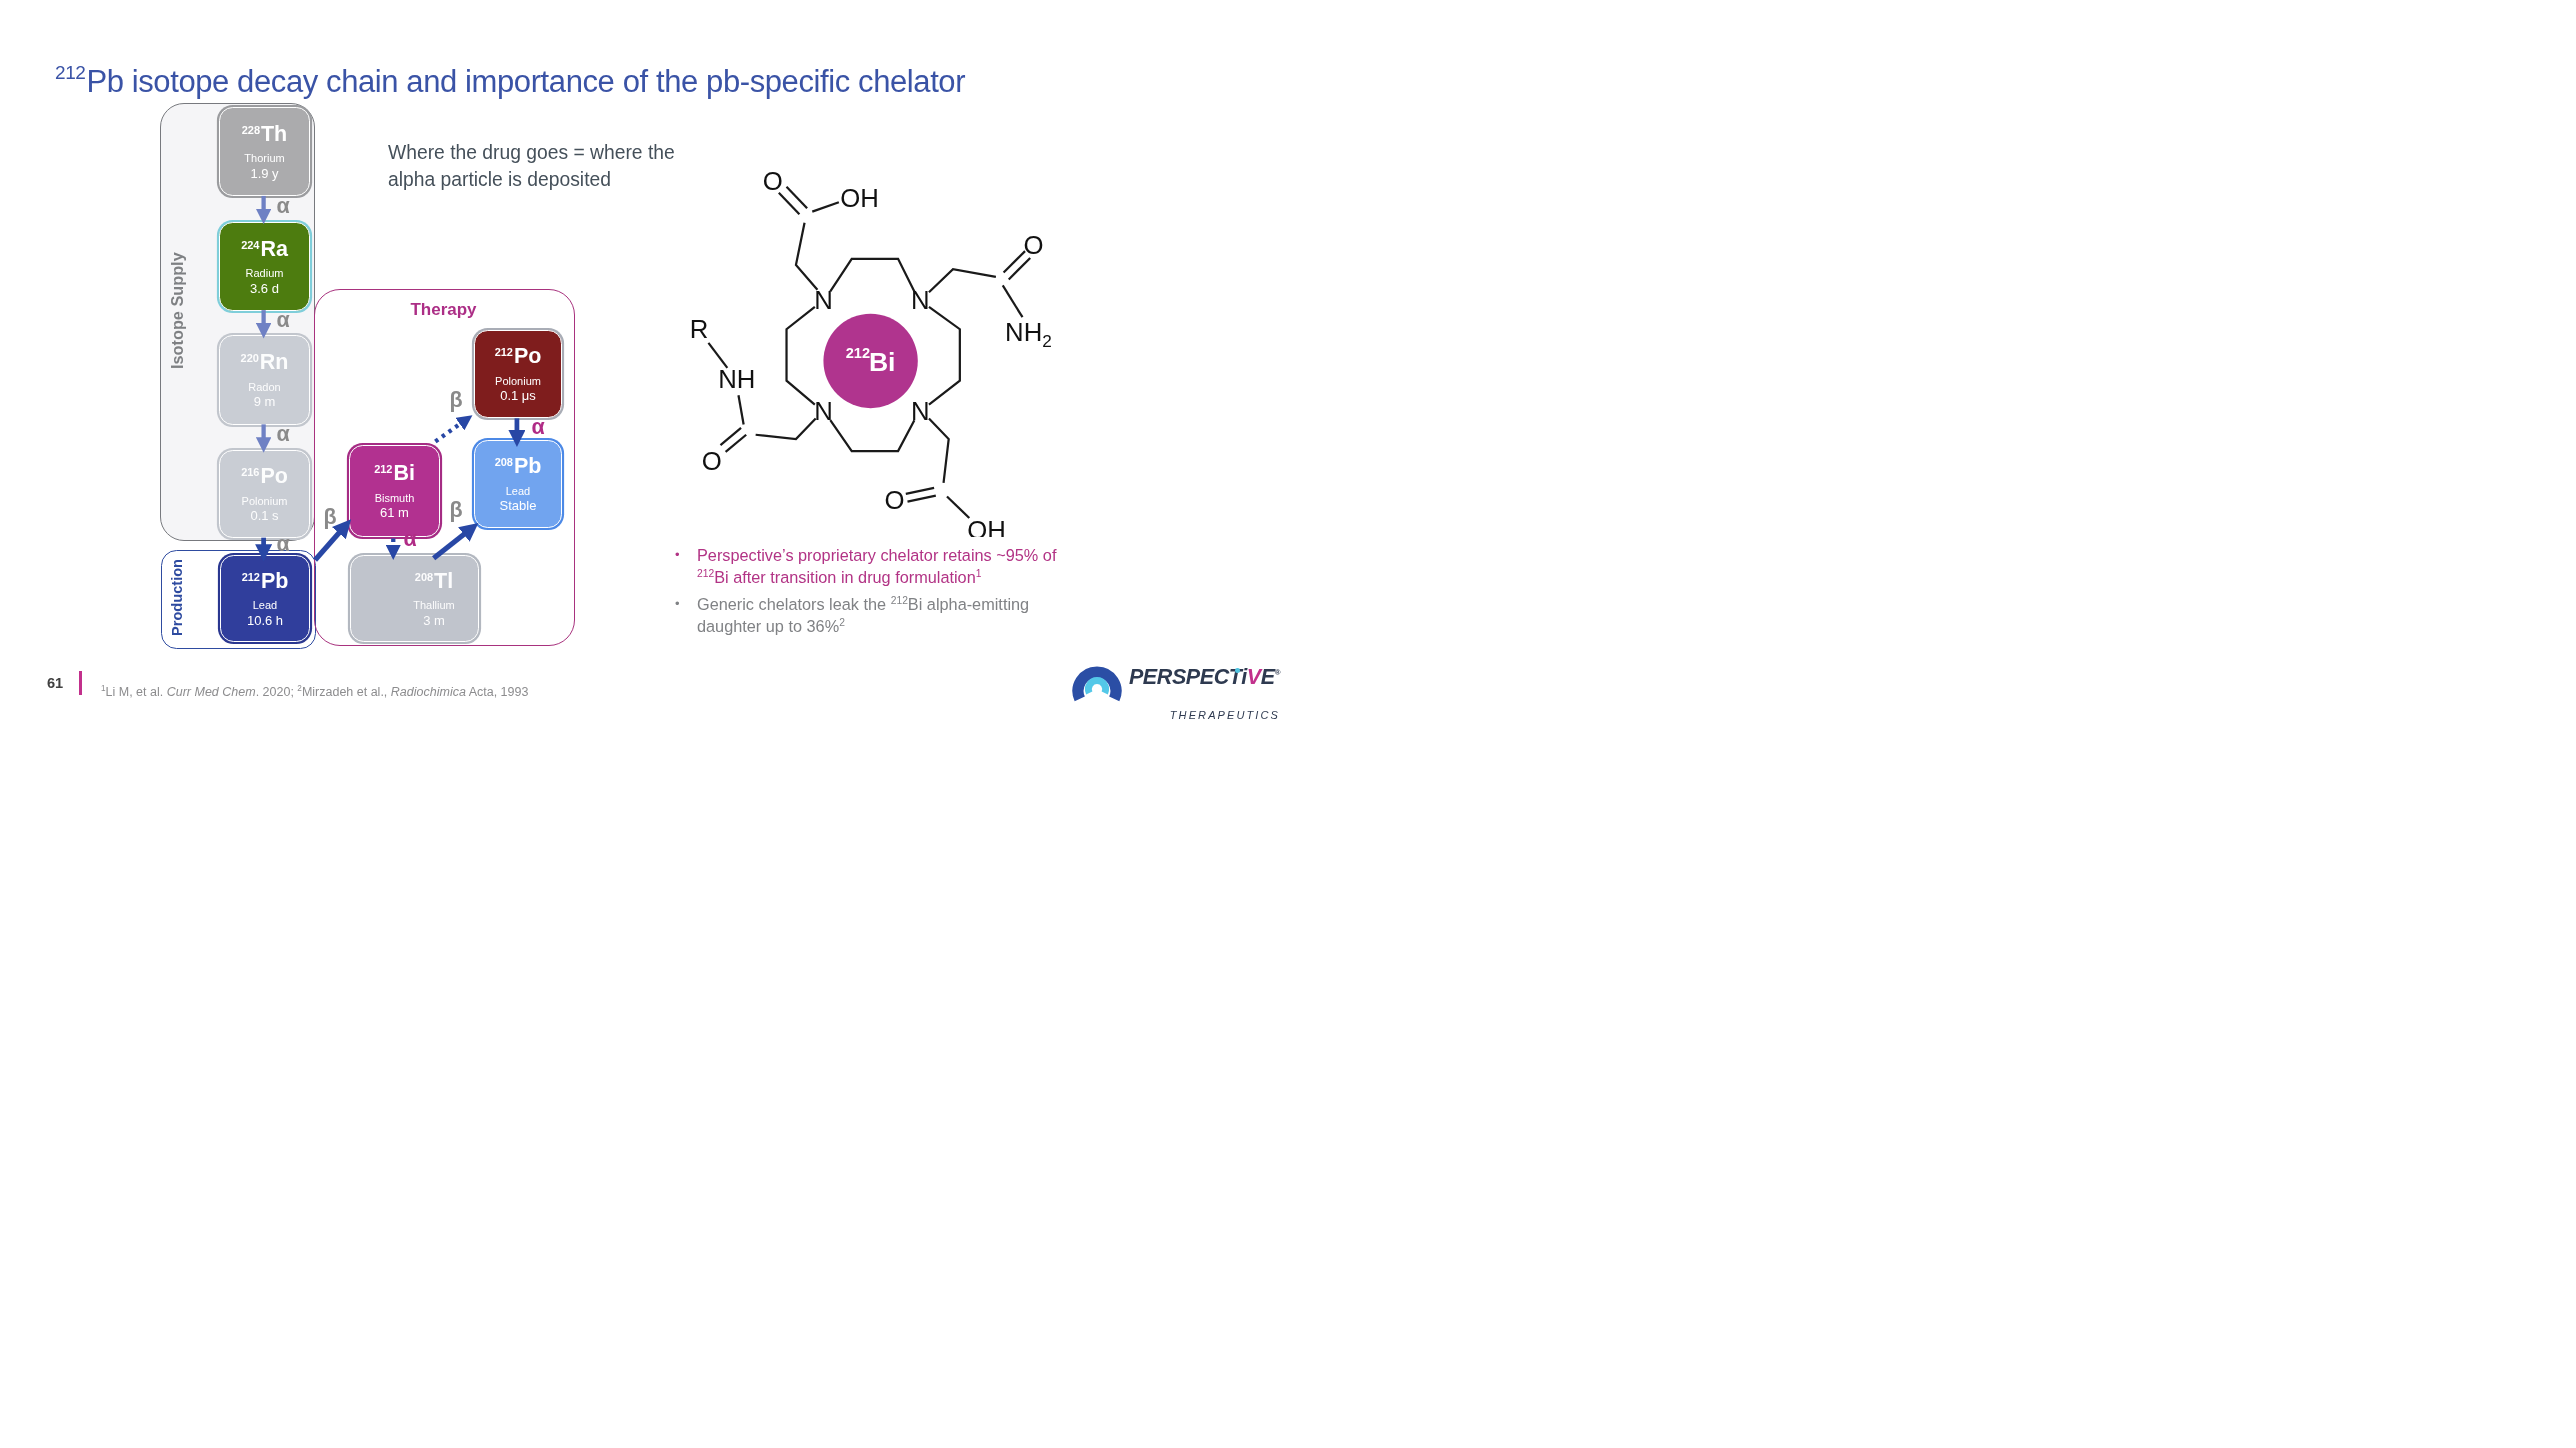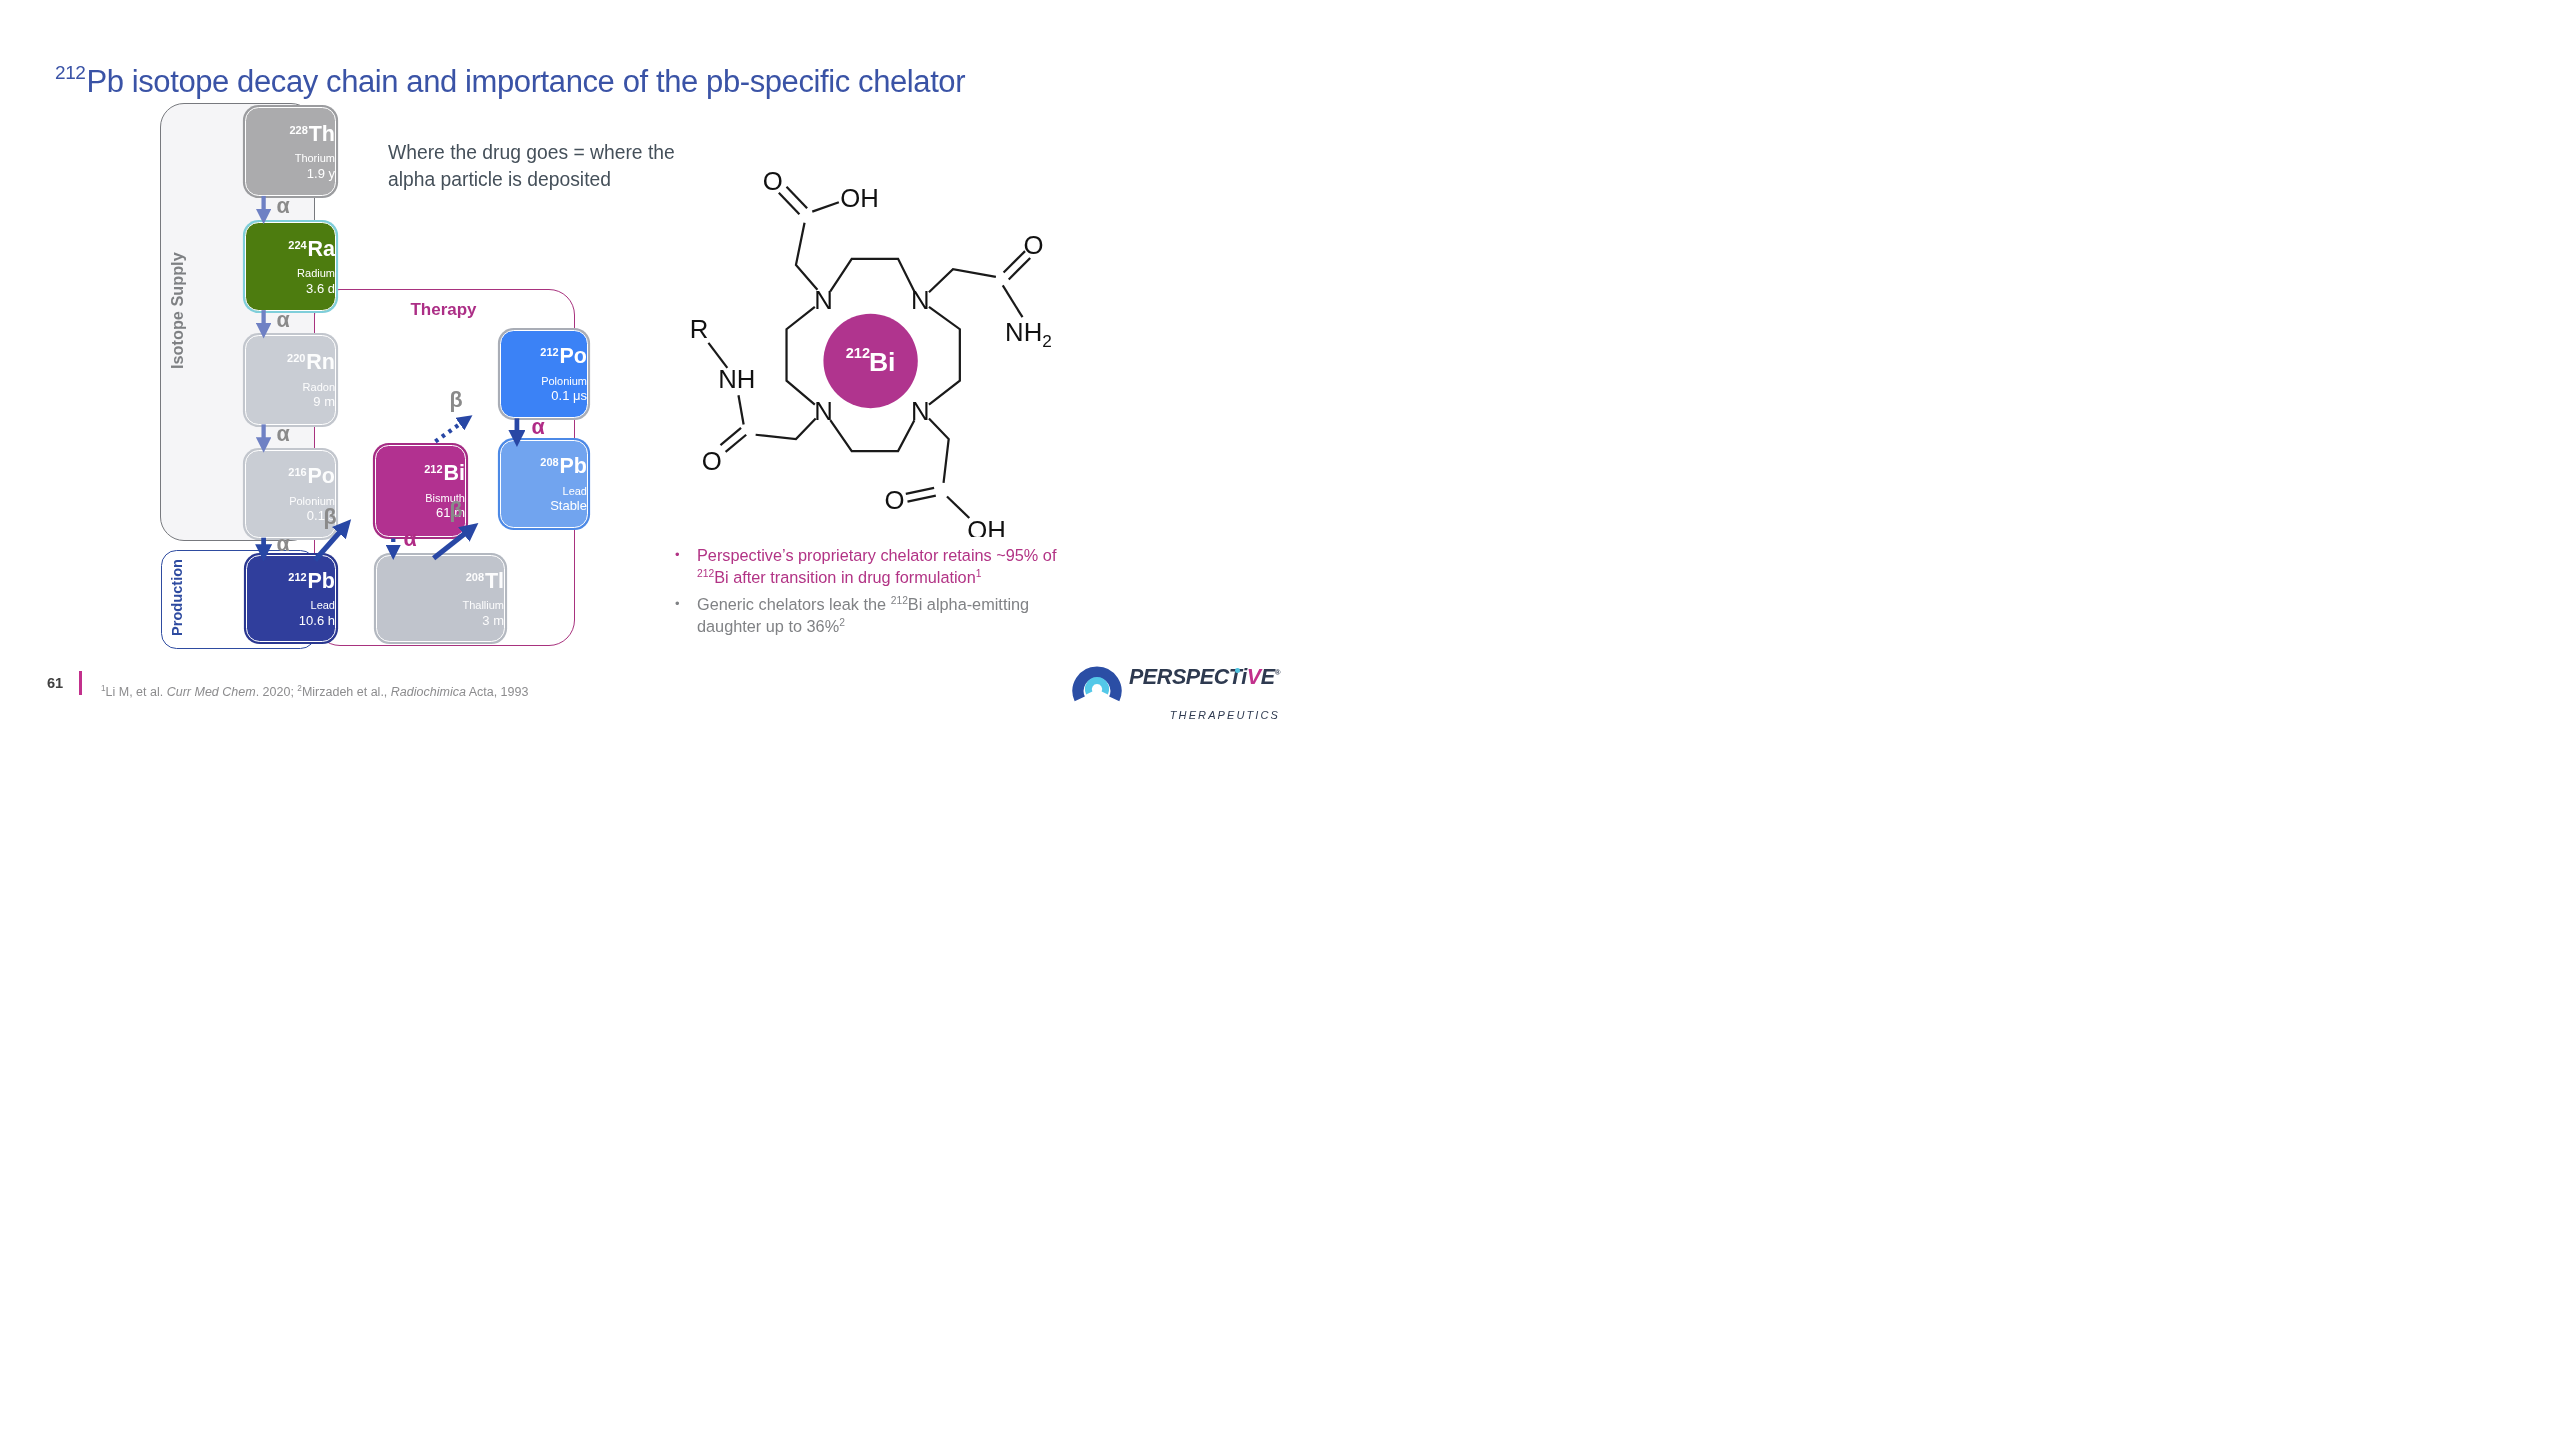--- a/index.html
+++ b/index.html
@@ -20,33 +20,33 @@
                background:transparent;border:1.7px solid #A8327E;border-radius:26px;}
   .therapy-title{position:absolute;left:314px;top:300px;width:259px;text-align:center;
                  color:#AC2E86;font-weight:700;font-size:17px;}
   .vlabel{position:absolute;writing-mode:vertical-rl;transform:rotate(180deg);
           font-weight:700;text-align:center;}
   .vlabel.supply{left:168px;top:246px;height:129px;color:#7E8083;font-size:16.3px;}
   .vlabel.prod{left:169px;top:556px;height:82px;color:#2E4BA0;font-size:14.6px;}
 
   
   .iso{position:absolute;border:1.7px solid #fff;border-radius:13.7px;z-index:3;
-       display:flex;flex-direction:column;align-items:flex-end;justify-content:center;
-       color:#fff;text-align:center;margin-left:26px;}
+       display:flex;flex-direction:column;align-items:center;justify-content:center;
+       color:#fff;text-align:center;}
   .iso .sym{font-weight:700;font-size:21.5px;line-height:22px;white-space:nowrap;}
   .iso .mass{font-size:11px;font-weight:700;position:relative;top:-6.9px;margin-right:0.9px;}
   .iso .nm{font-size:11px;line-height:13.7px;margin-top:4.3px;}
   .iso .tm{font-size:13px;line-height:13.7px;margin-top:0.9px;}
   .iso-th   {left:219px;top:107px;width:89px;height:87px;background:#ABABAD;box-shadow:0 0 0 2.1px #9B9C9F;}
   .iso-ra   {left:219px;top:222px;width:89px;height:87px;background:#4d7c0f;box-shadow:0 0 0 2.1px #7FCEDA;}
   .iso-rn   {left:219px;top:335px;width:89px;height:88px;background:#C9CDD4;box-shadow:0 0 0 2.1px #C2C6CD;}
   .iso-po216{left:219px;top:450px;width:89px;height:86px;background:#C9CDD4;box-shadow:0 0 0 2.1px #C2C6CD;}
   .iso-pb212{left:220px;top:555px;width:88px;height:85px; background:#303E9C;box-shadow:0 0 0 2.1px #2A3790;}
   .iso-bi   {left:349px;top:445px;width:89px;height:90px;background:#B23190;box-shadow:0 0 0 2.1px #A52C84;}
-  .iso-po212{left:474px;top:330px;width:86px;height:86px;background:#3b82f6;box-shadow:0 0 0 2.1px #A9ADB6;}
+  .iso-po212{left:474px;top:330px;width:86px;height:86px;background:#7f1d1d;box-shadow:0 0 0 2.1px #A9ADB6;}
   .iso-pb208{left:474px;top:440px;width:86px;height:86px;background:#71A4EF;box-shadow:0 0 0 2.1px #4C89E6;}
   .iso-tl   {left:350px;top:555px;width:88px;height:85px; background:#C0C4CC;box-shadow:0 0 0 2.1px #B3B8C0;padding-left:39px;}
   .iso.faded{color:rgba(255,255,255,0.95);}
 
   
   .overlay{position:absolute;left:0;top:0;z-index:4;pointer-events:none;}
   .greek{position:absolute;z-index:5;font-weight:700;font-size:21.5px;transform:translate(-50%,-50%);}
   .g-gray{color:#8A8A8A;} .g-mag{color:#B02C86;}
 
   

